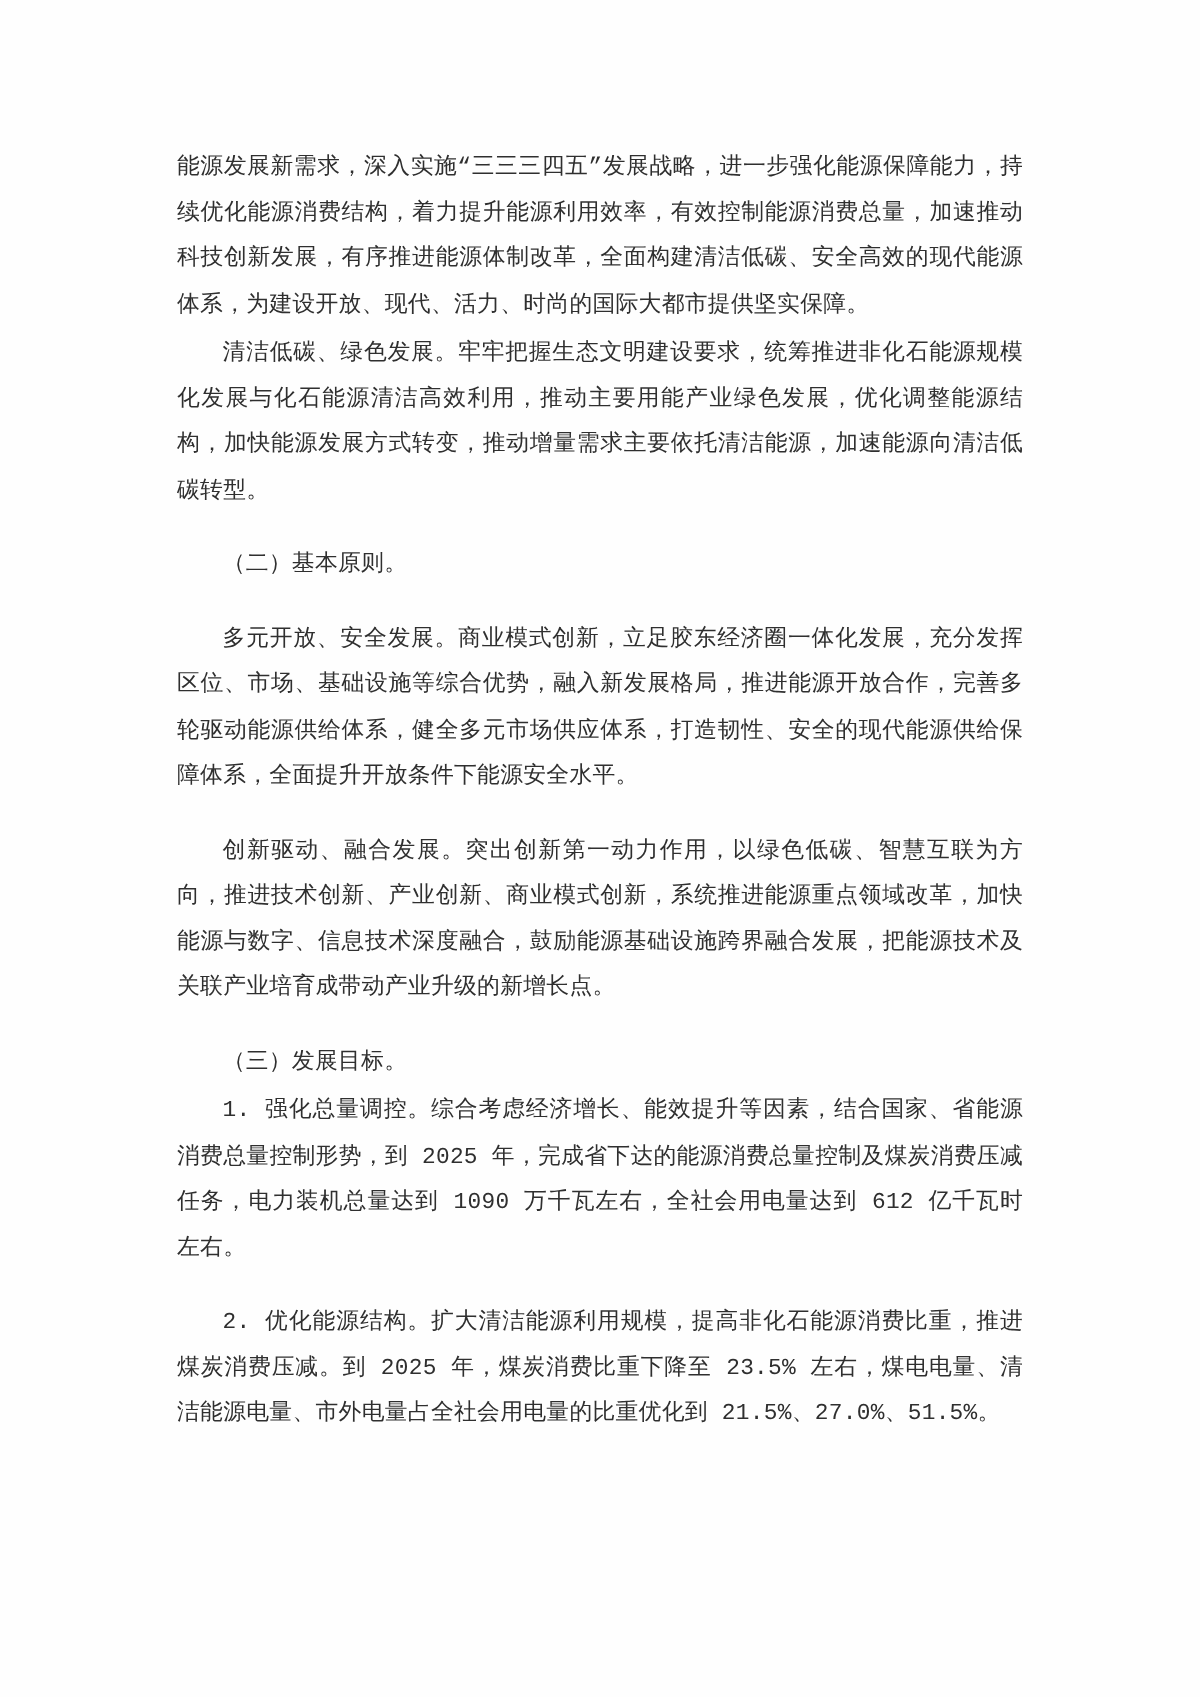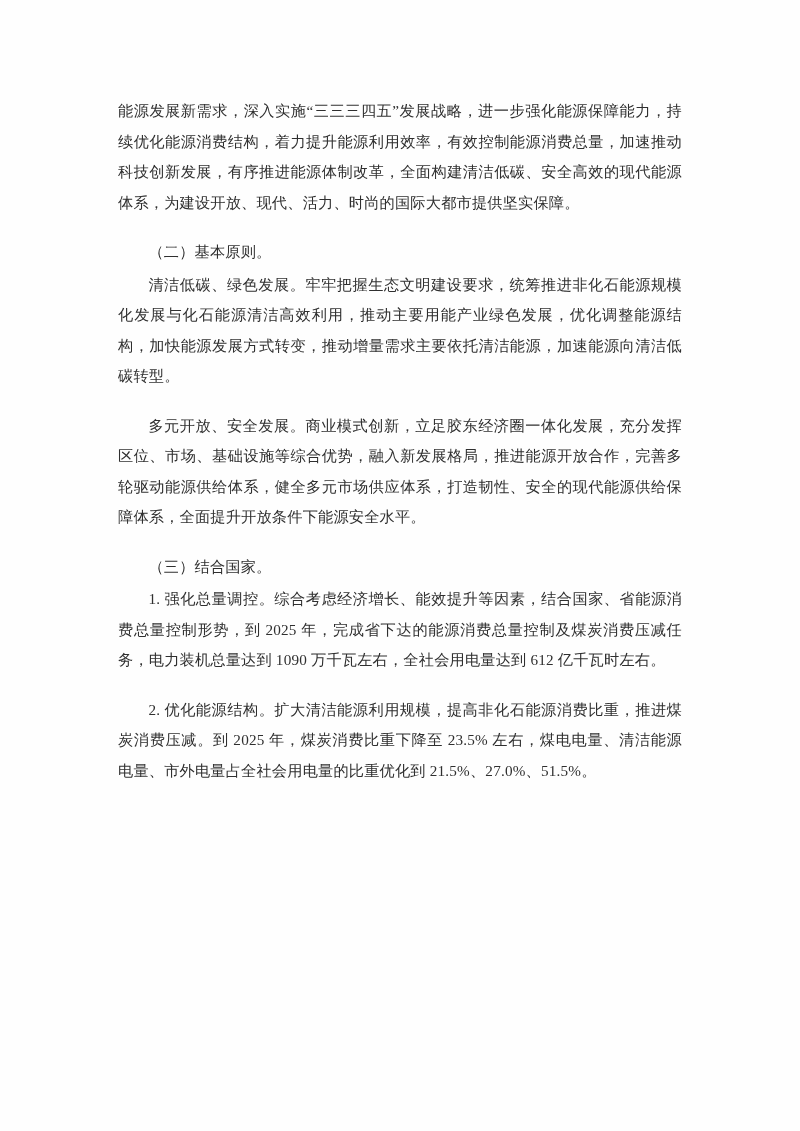--- a/index.html
+++ b/index.html
@@ -26,44 +26,46 @@
     font-size: 15.2px;
     line-height: 30.5px;
     text-align: justify;
     text-justify: inter-ideograph;
     color: #2f2f2f;
     letter-spacing: 0.2px;
   }
   .para {
     margin: 0 0 2px 0;
     text-indent: 0;
+    font-family: Liberation Mono, monospace;
   }
   .para.indent {
     text-indent: 2em;
   }
   .para.gap {
     margin-top: 19px;
   }
 </style>
 </head>
 <body>
 
 <div class="page">
   <div class="doc-body">
 
     <p class="para">能源发展新需求，深入实施“三三三四五”发展战略，进一步强化能源保障能力，持续优化能源消费结构，着力提升能源利用效率，有效控制能源消费总量，加速推动科技创新发展，有序推进能源体制改革，全面构建清洁低碳、安全高效的现代能源体系，为建设开放、现代、活力、时尚的国际大都市提供坚实保障。</p>
 
+    <p class="para indent">清洁低碳、绿色发展。牢牢把握生态文明建设要求，统筹推进非化石能源规模化发展与化石能源清洁高效利用，推动主要用能产业绿色发展，优化调整能源结构，加快能源发展方式转变，推动增量需求主要依托清洁能源，加速能源向清洁低碳转型。</p>
+
     <p class="para indent gap">（二）基本原则。</p>
-
-    <p class="para indent">清洁低碳、绿色发展。牢牢把握生态文明建设要求，统筹推进非化石能源规模化发展与化石能源清洁高效利用，推动主要用能产业绿色发展，优化调整能源结构，加快能源发展方式转变，推动增量需求主要依托清洁能源，加速能源向清洁低碳转型。</p>
 
     <p class="para indent gap">多元开放、安全发展。商业模式创新，立足胶东经济圈一体化发展，充分发挥区位、市场、基础设施等综合优势，融入新发展格局，推进能源开放合作，完善多轮驱动能源供给体系，健全多元市场供应体系，打造韧性、安全的现代能源供给保障体系，全面提升开放条件下能源安全水平。</p>
 
 
+    <p class="para indent gap">创新驱动、融合发展。突出创新第一动力作用，以绿色低碳、智慧互联为方向，推进技术创新、产业创新、商业模式创新，系统推进能源重点领域改革，加快能源与数字、信息技术深度融合，鼓励能源基础设施跨界融合发展，把能源技术及关联产业培育成带动产业升级的新增长点。</p>
 
-    <p class="para indent gap">（三）结合国家。</p>
+    <p class="para indent gap">（三）发展目标。</p>
 
     <p class="para indent">1. 强化总量调控。综合考虑经济增长、能效提升等因素，结合国家、省能源消费总量控制形势，到 2025 年，完成省下达的能源消费总量控制及煤炭消费压减任务，电力装机总量达到 1090 万千瓦左右，全社会用电量达到 612 亿千瓦时左右。</p>
 
     <p class="para indent gap">2. 优化能源结构。扩大清洁能源利用规模，提高非化石能源消费比重，推进煤炭消费压减。到 2025 年，煤炭消费比重下降至 23.5% 左右，煤电电量、清洁能源电量、市外电量占全社会用电量的比重优化到 21.5%、27.0%、51.5%。</p>
 
   </div>
 </div>
 
 </body></html>

